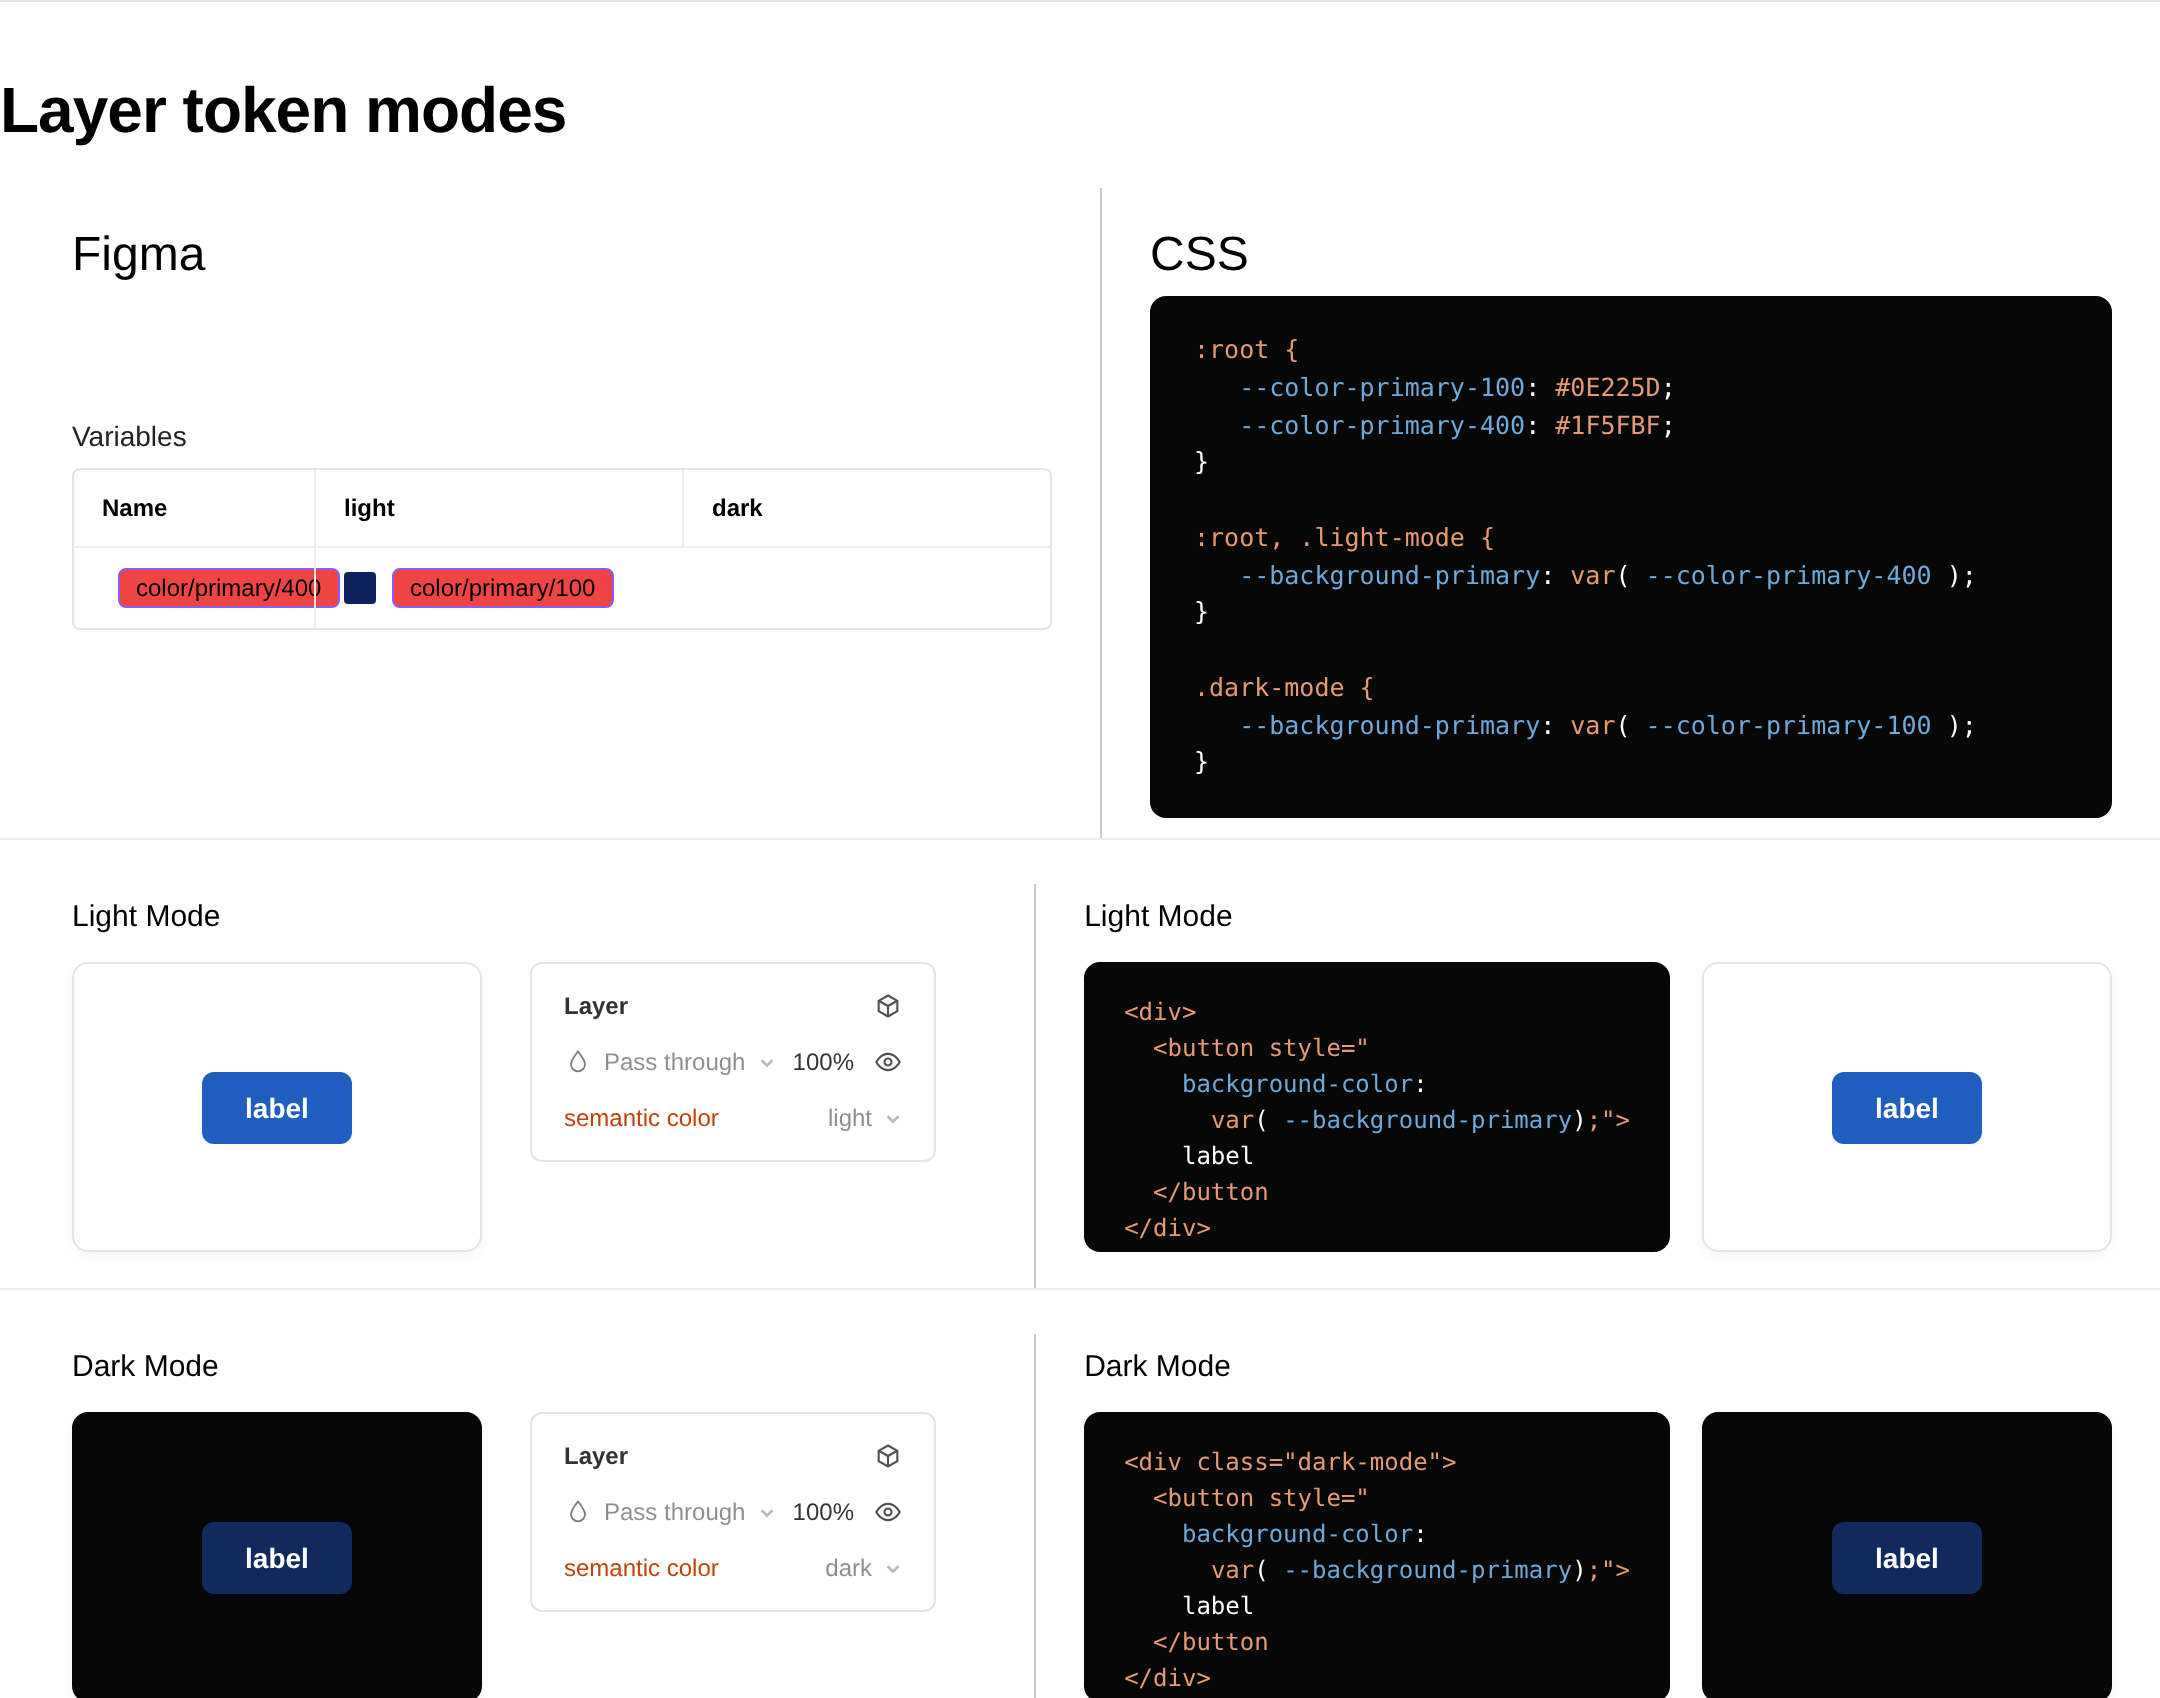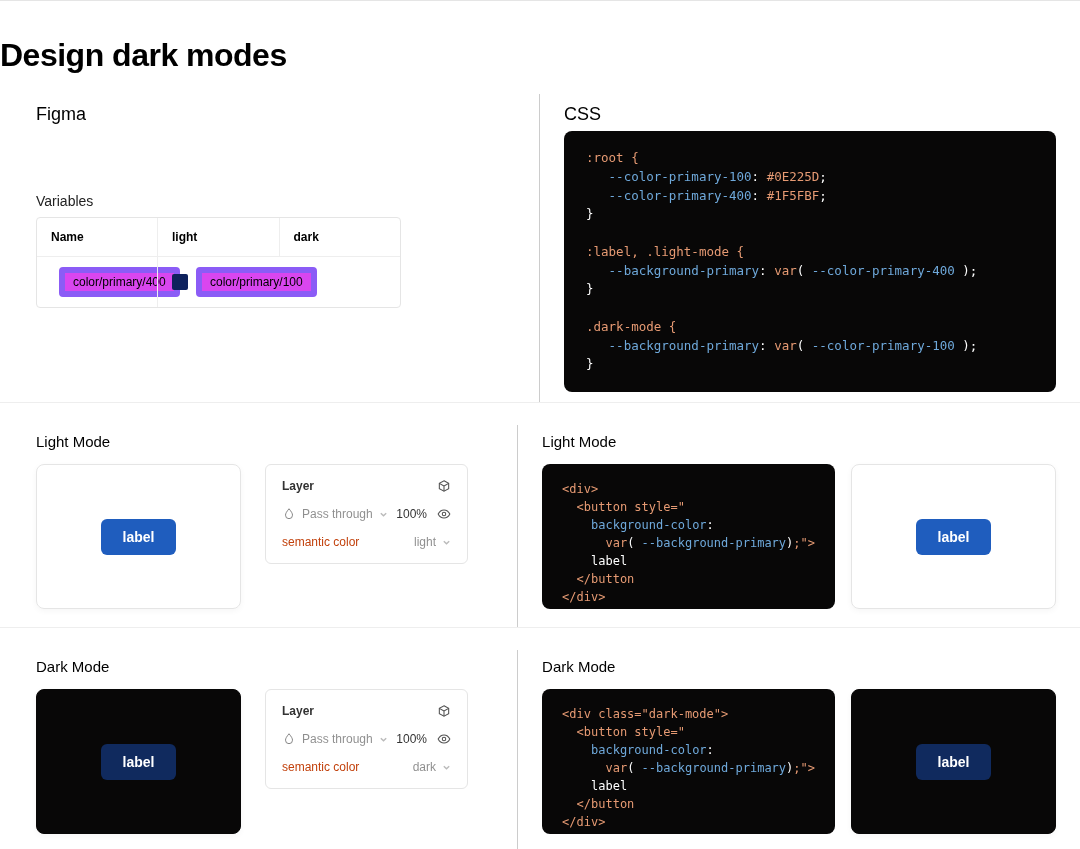--- a/index.html
+++ b/index.html
@@ -20,33 +20,33 @@
     padding: 0;
     letter-spacing: -0.5px;
   }
   .columns {
     display: grid;
     grid-template-columns: 1fr 1fr;
     gap: 0;
   }
   .col-left { padding: 10px 24px 10px 36px; border-right: 1px solid #ccc; }
   .col-right { padding: 10px 24px 10px 24px; }
-  .col-title { font-size: 18px; margin: 0 0 6px; }
+  .col-title { font-size: 24px; margin: 10px 0 6px; }
   .subheader { font-size: 14px; margin: 0 0 8px; color: #222; }
 
   
-  .var-table { border: 1px solid #e5e5e5; border-radius: 4px; font-size: 12px; width: 365px; margin-bottom: 0; }
+  .var-table { border: 1px solid #e5e5e5; border-radius: 4px; font-size: 12px; width: 490px; margin-bottom: 0; }
   .vt-row { display: grid; grid-template-columns: 120px 1fr 1fr; }
   .vt-head { border-bottom: 1px solid #eee; }
   .vt-head .vt-cell { text-align: left; font-weight: 600; padding: 12px 14px; }
   .vt-cell { padding: 10px 14px; border-left: 1px solid #eee; display: flex; align-items: center; gap: 8px; }
   .vt-cell:first-child { border-left: none; }
   .var-icon { width: 14px; height: 14px; }
   .swatch { width: 16px; height: 16px; border-radius: 2px; }
-  .chip { background: #d946ef; border-radius: 4px; padding: 2px 8px; font-size: 12px; border: 6px solid #8b5cf6; }
+  .chip { background: #ef4444; border-radius: 4px; padding: 2px 8px; font-size: 12px; border: 1px solid #8b5cf6; }
 
   
   .code {
     background: #080707;
     color: #fff;
     font-family: ui-monospace, "SF Mono", Menlo, Consolas, monospace;
     font-size: 12.5px;
     line-height: 1.5;
     border-radius: 8px;
     padding: 18px 22px 18px;
@@ -107,21 +107,21 @@
   .muted { opacity:.55; font-size:12px;}
 
   .code.small { padding: 16px 20px; height: 145px; font-size: 12px; border-radius: 8px; }
   .css-row { display: flex; gap: 16px; }
 
   .spacer-top { height: 62px; }
 </style>
 </head>
 <body>
 
-<h1>Design dark modes</h1>
+<h1>Layer token modes</h1>
 
 <div class="columns">
 
   <div class="col-left">
     <div class="col-title">Figma</div>
     <div class="spacer-top"></div>
     <div class="subheader">Variables</div>
 
     <div class="var-table">
       <div class="vt-row vt-head">
@@ -142,21 +142,21 @@
     </div>
   </div>
 
   <div class="col-right">
     <div class="col-title">CSS</div>
     <div class="code"><span class="tok-kw">:root {</span>
    <span class="tok-var">--color-primary-100</span>: <span class="tok-num">#0E225D</span><span>;</span>
    <span class="tok-var">--color-primary-400</span>: <span class="tok-num">#1F5FBF</span><span>;</span>
 <span>}</span>
 
-<span class="tok-kw">:label, .light-mode {</span>
+<span class="tok-kw">:root, .light-mode {</span>
    <span class="tok-var">--background-primary</span>: <span class="tok-fn">var</span>( <span class="tok-var">--color-primary-400</span> )<span>;</span>
 <span>}</span>
 
 <span class="tok-kw">.dark-mode {</span>
    <span class="tok-var">--background-primary</span>: <span class="tok-fn">var</span>( <span class="tok-var">--color-primary-100</span> )<span>;</span>
 <span>}</span></div>
   </div>
 </div>
 
 <div class="section-row">

